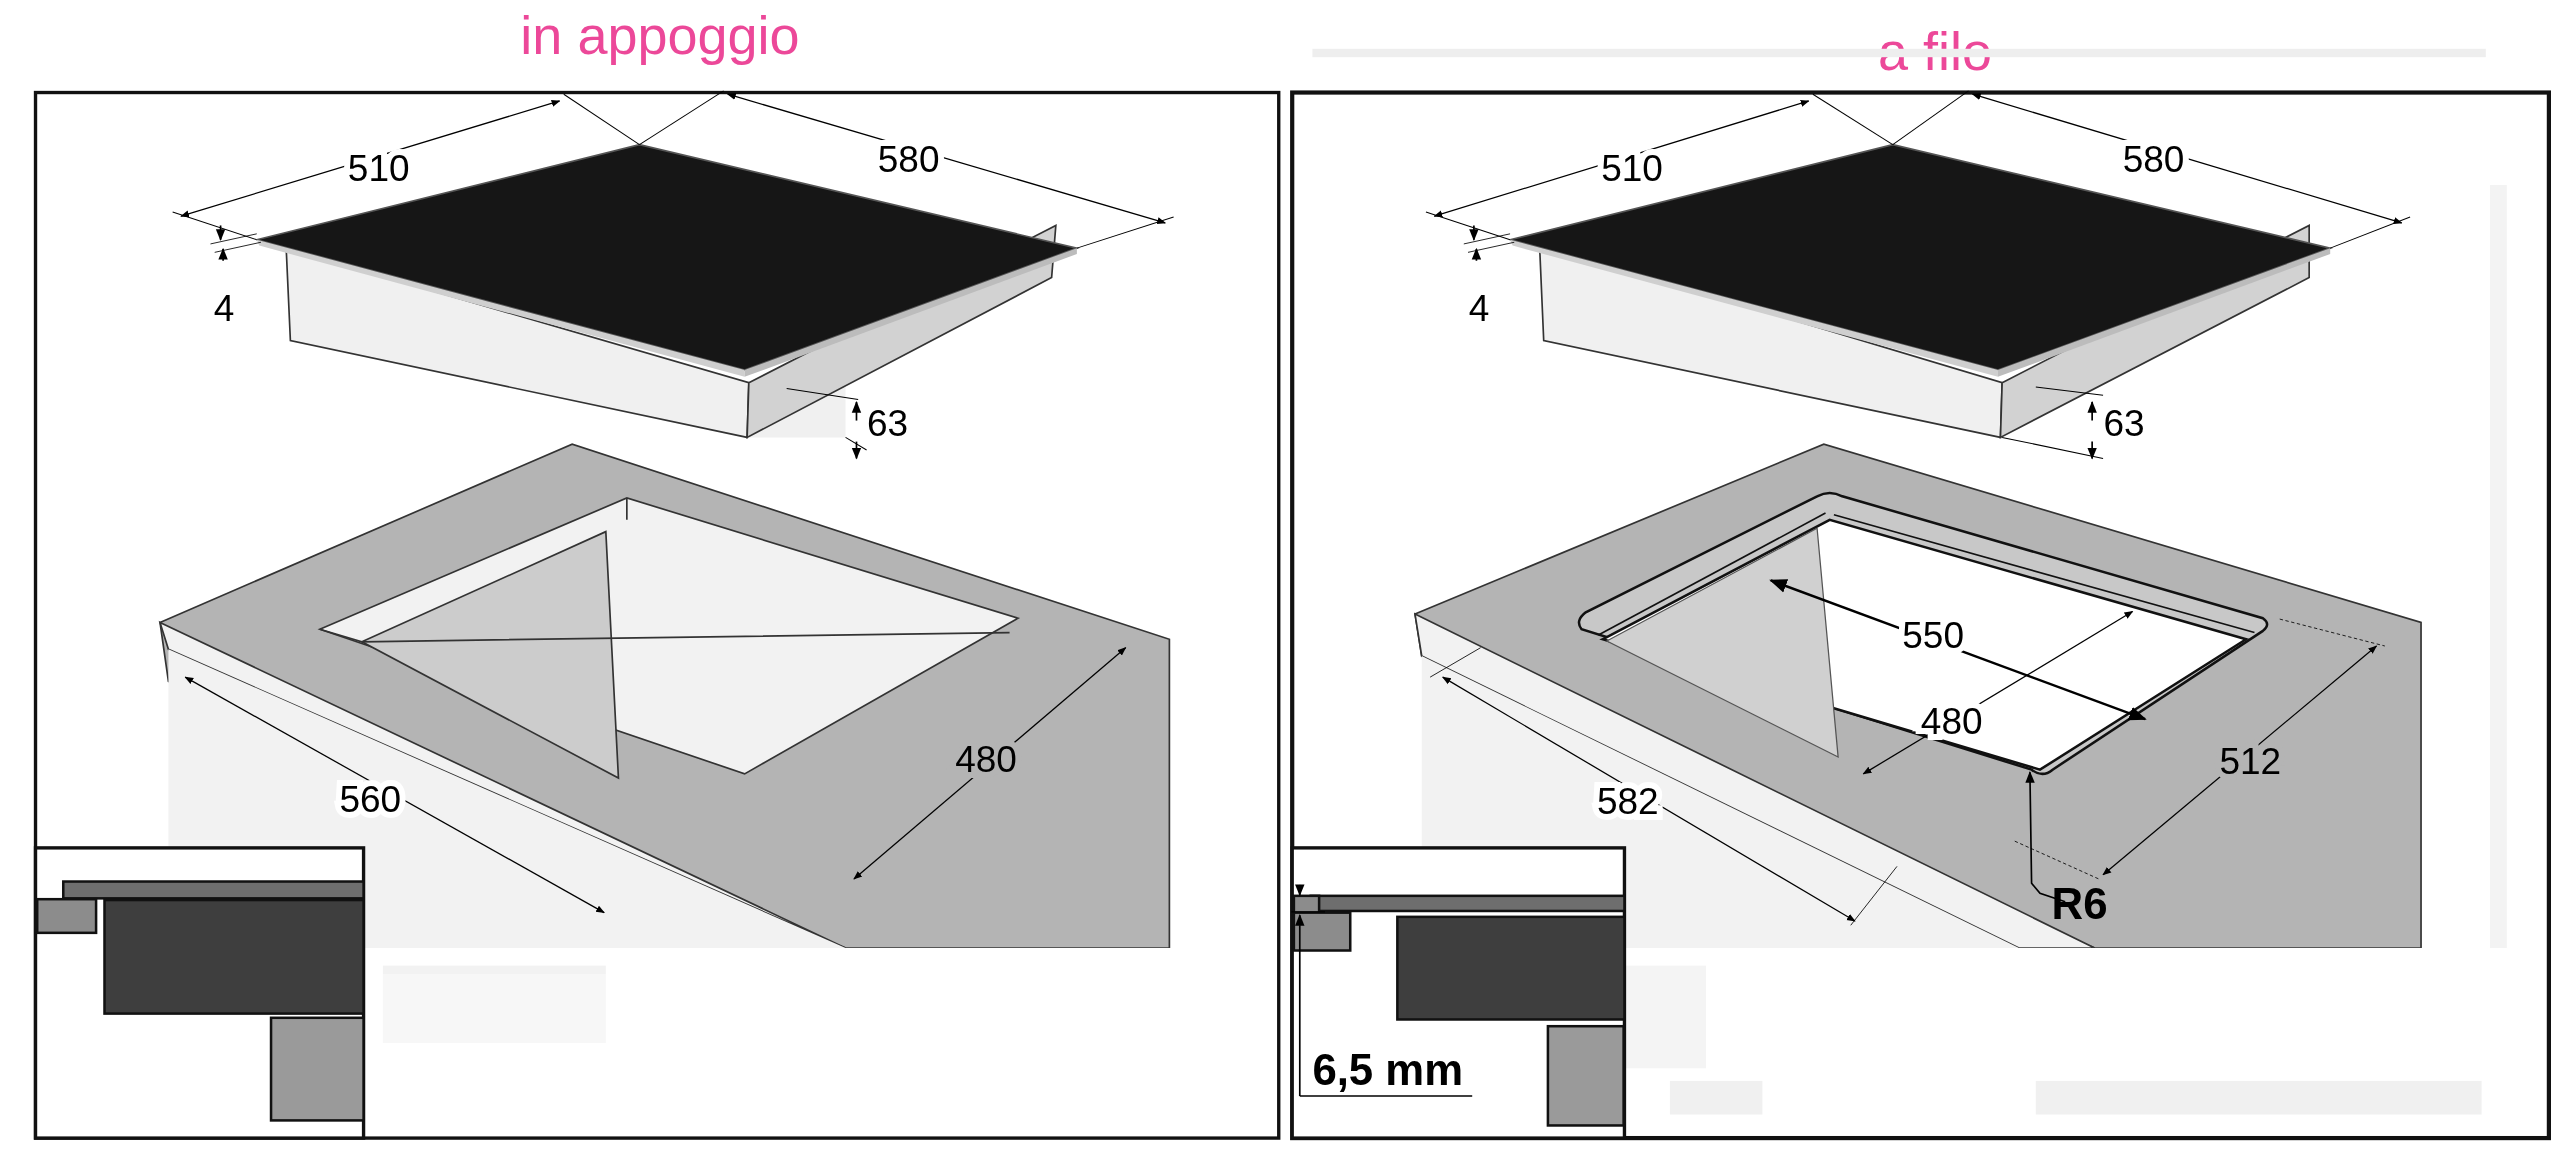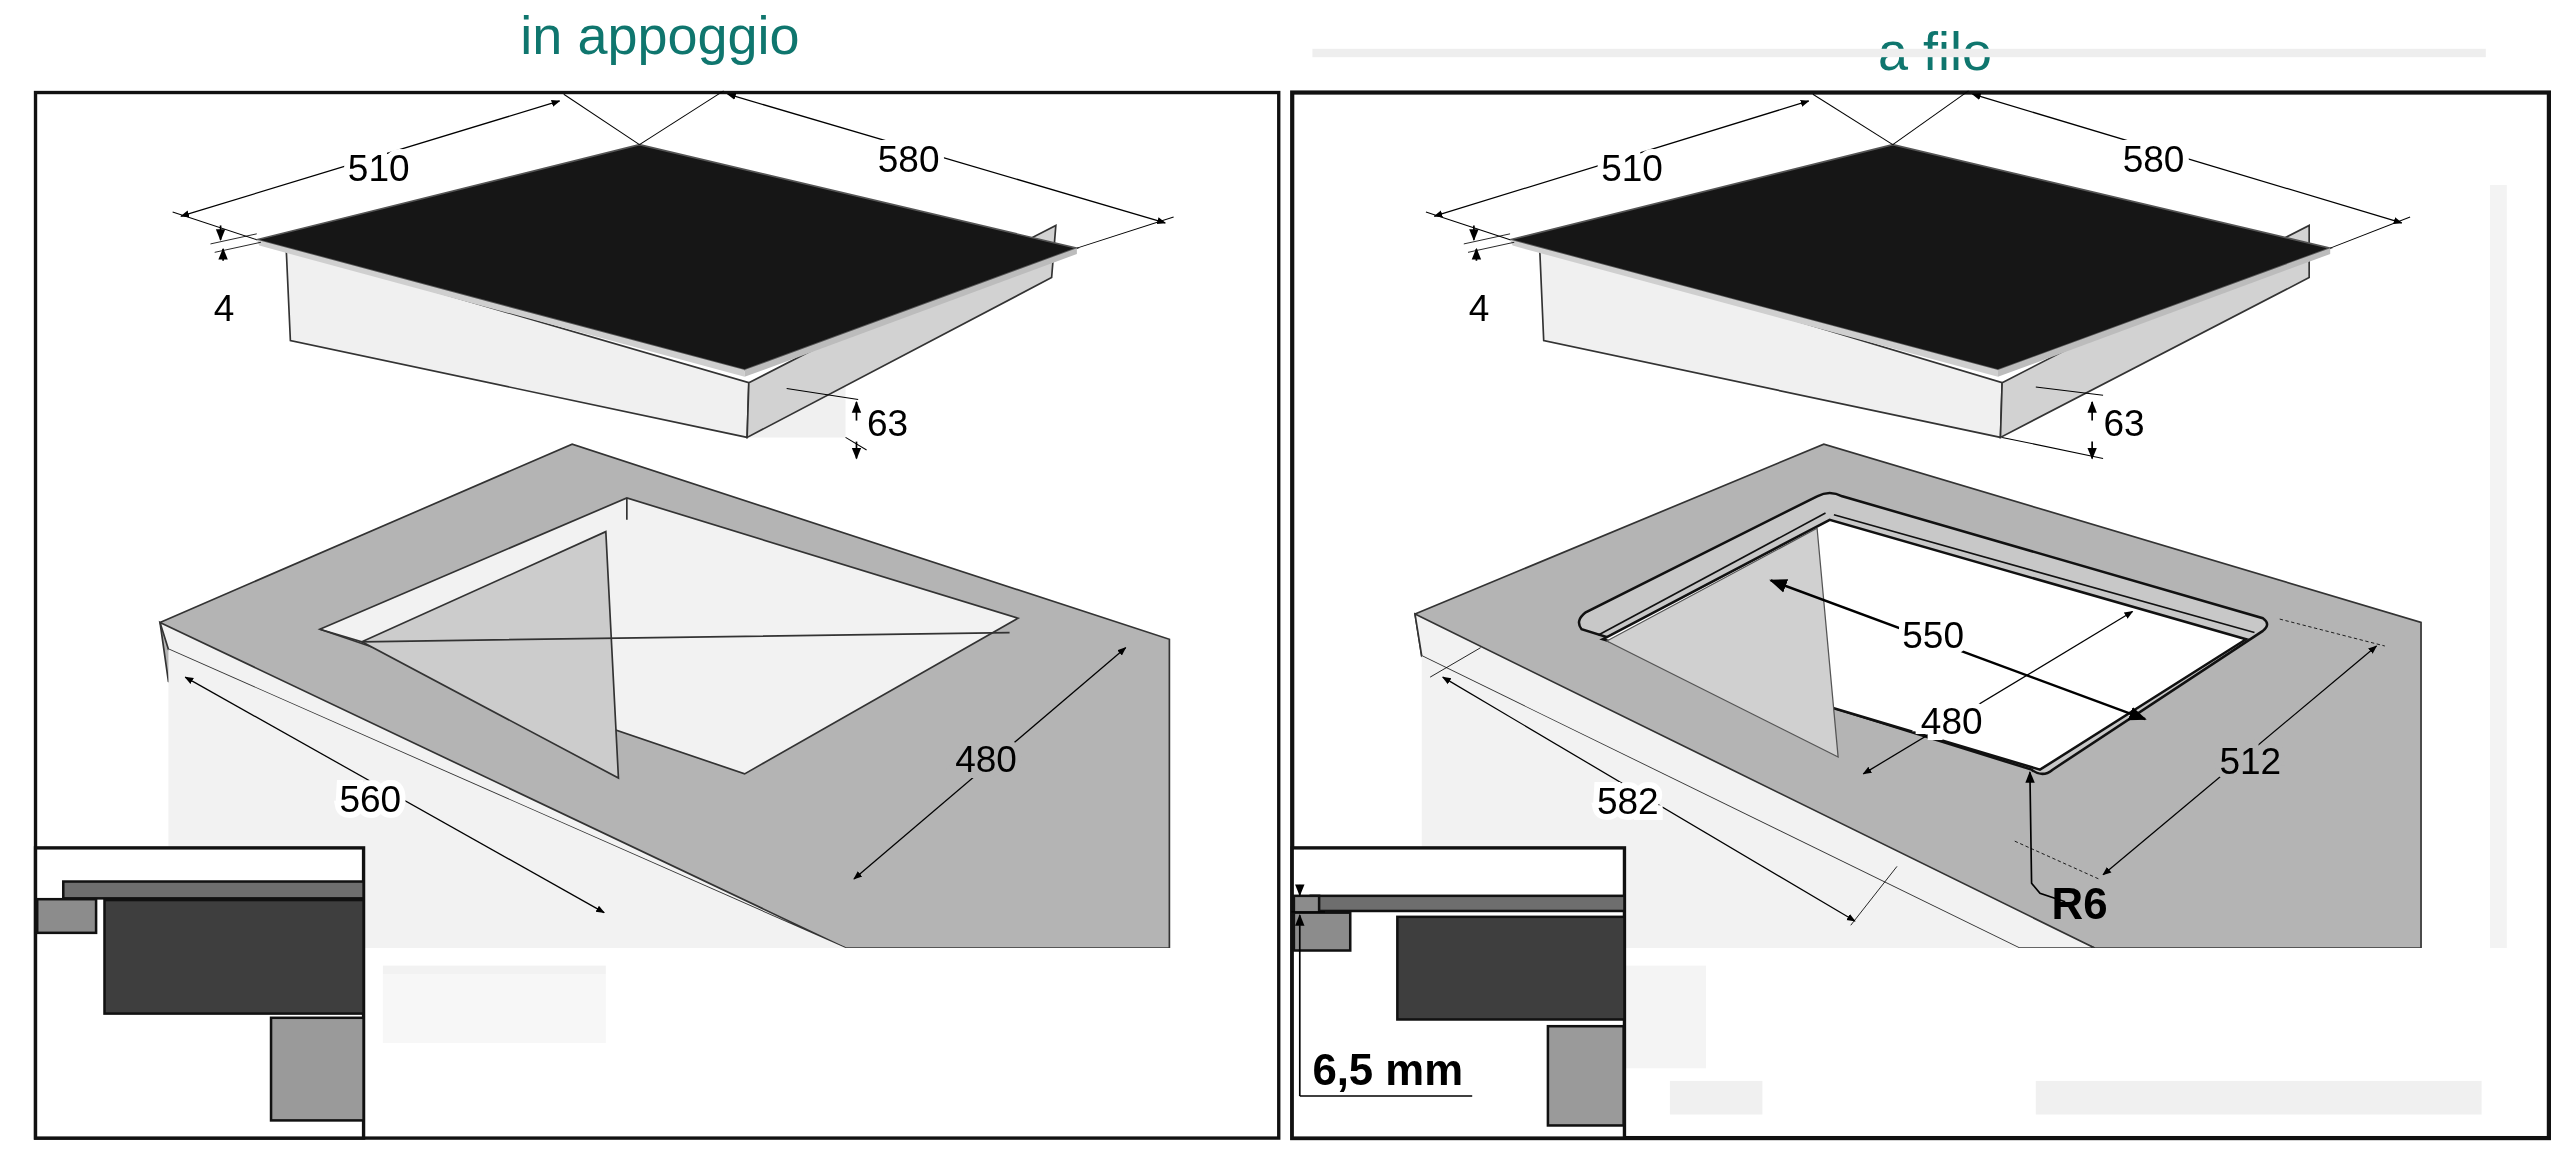--- a/index.html
+++ b/index.html
@@ -1,17 +1,17 @@
 <!DOCTYPE html>
 <html style="font-size:13.5px"><head>
 <meta charset="utf-8">
 <style>
   html, body { margin:0; padding:0; background:#ffffff; }
   body { width:2576px; height:1165px; overflow:hidden; position:relative; font-family:"Liberation Sans", sans-serif; }
-  .title { position:absolute; font-family:"Liberation Sans", sans-serif; font-size:54px; color:#0f766e; line-height:1; white-space:nowrap; transform:translateX(-50%); }
+  .title { position:absolute; font-family:"Liberation Sans", sans-serif; font-size:54px; color:#ec4899; line-height:1; white-space:nowrap; transform:translateX(-50%); }
   svg { position:absolute; left:0; top:0; }
   .dim { font-family:"Liberation Sans", sans-serif; font-size:44px; fill:#000; }
   .dim-bold { font-family:"Liberation Sans", sans-serif; font-size:52px; font-weight:bold; fill:#000; }
 </style>
 </head>
 <body>
 
 <div class="title" style="left:660px; top:8.4px;">in appoggio</div>
 <div class="title" style="left:1935px; top:23.6px;">a filo</div>
 

